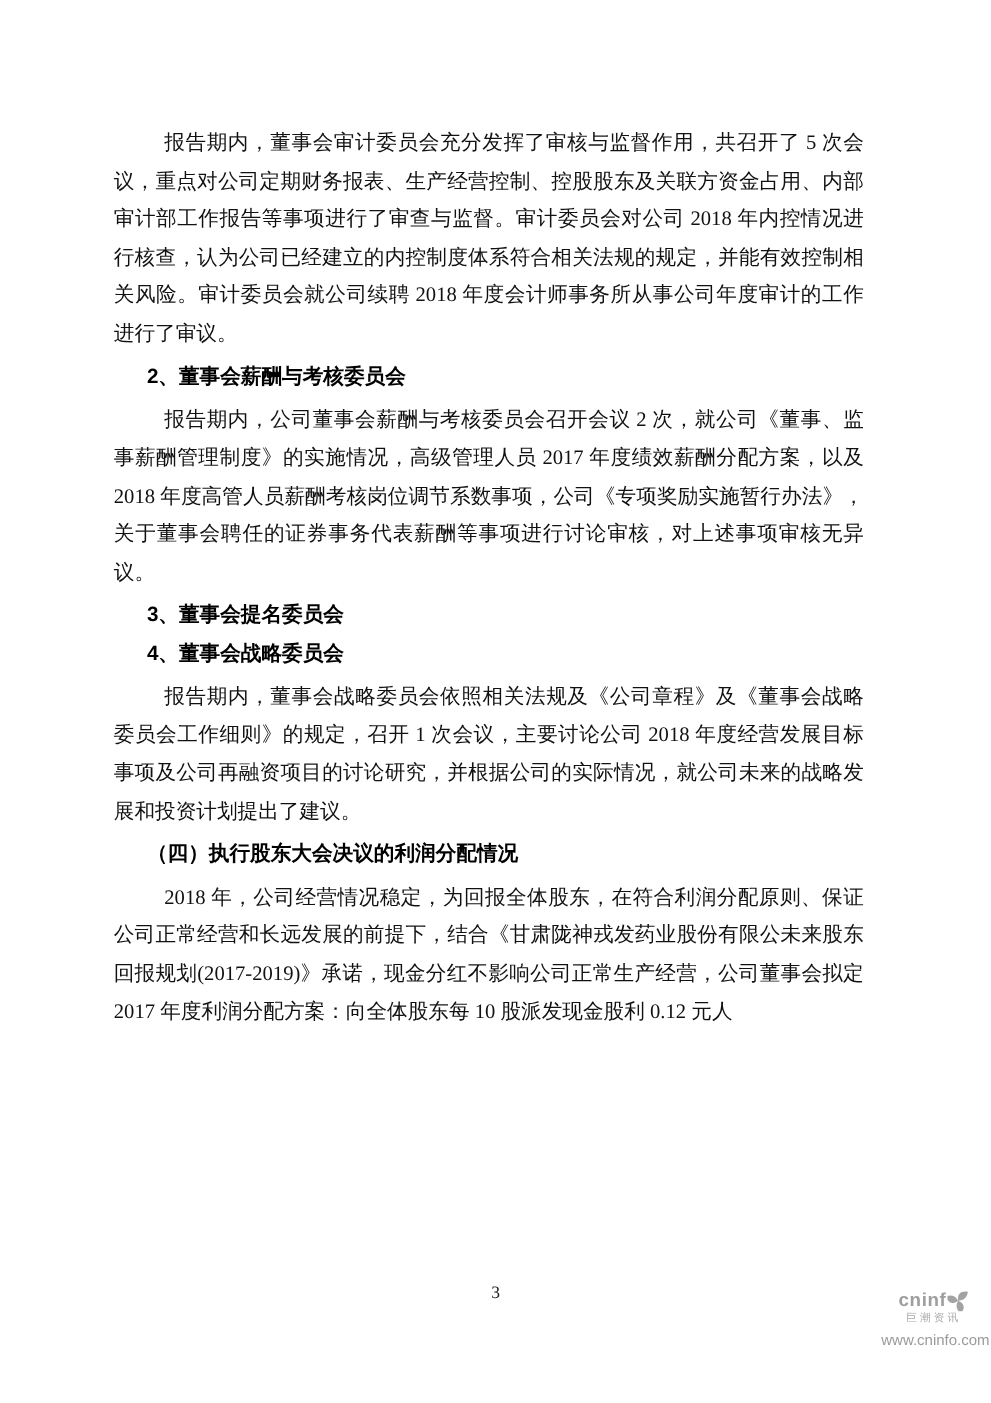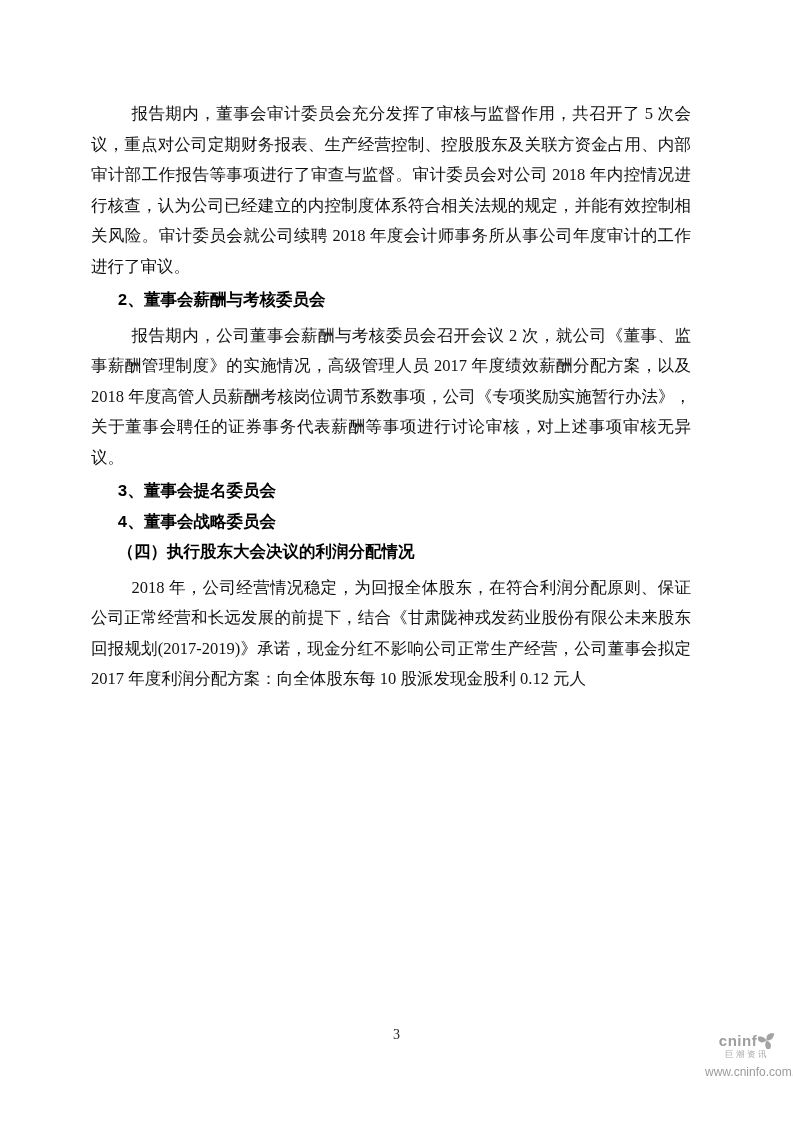--- a/index.html
+++ b/index.html
@@ -29,21 +29,21 @@
     line-height: 30.5px;
     text-align: justify;
     color: #111111;
   }
   .para {
     margin: 4px;
     text-indent: 2.45em;
   }
   .heading {
     margin: 0;
-    font-family: Liberation Mono, monospace;
+    font-family: Liberation Sans, sans-serif;
     font-weight: 700;
     font-size: 16.5px;
     line-height: 30.5px;
     text-indent: 1.85em;
     color: #000000;
   }
   .page-number {
     position: absolute;
     top: 1026px;
     left: 0;
@@ -101,20 +101,21 @@
 <body>
 
 <div class="page">
 
   <div class="content">
     <p class="para">报告期内，董事会审计委员会充分发挥了审核与监督作用，共召开了 5 次会议，重点对公司定期财务报表、生产经营控制、控股股东及关联方资金占用、内部审计部工作报告等事项进行了审查与监督。审计委员会对公司 2018 年内控情况进行核查，认为公司已经建立的内控制度体系符合相关法规的规定，并能有效控制相关风险。审计委员会就公司续聘 2018 年度会计师事务所从事公司年度审计的工作进行了审议。</p>
     <h3 class="heading">2、董事会薪酬与考核委员会</h3>
     <p class="para">报告期内，公司董事会薪酬与考核委员会召开会议 2 次，就公司《董事、监事薪酬管理制度》的实施情况，高级管理人员 2017 年度绩效薪酬分配方案，以及 2018 年度高管人员薪酬考核岗位调节系数事项，公司《专项奖励实施暂行办法》，关于董事会聘任的证券事务代表薪酬等事项进行讨论审核，对上述事项审核无异议。</p>
     <h3 class="heading">3、董事会提名委员会</h3>
     <h3 class="heading">4、董事会战略委员会</h3>
+    <p class="para">报告期内，董事会战略委员会依照相关法规及《公司章程》及《董事会战略委员会工作细则》的规定，召开 1 次会议，主要讨论公司 2018 年度经营发展目标事项及公司再融资项目的讨论研究，并根据公司的实际情况，就公司未来的战略发展和投资计划提出了建议。</p>
     <h3 class="heading">（四）执行股东大会决议的利润分配情况</h3>
     <p class="para">2018 年，公司经营情况稳定，为回报全体股东，在符合利润分配原则、保证公司正常经营和长远发展的前提下，结合《甘肃陇神戎发药业股份有限公未来股东回报规划(2017-2019)》承诺，现金分红不影响公司正常生产经营，公司董事会拟定 2017 年度利润分配方案：向全体股东每 10 股派发现金股利 0.12 元人</p>
   </div>
 
   <div class="page-number">3</div>
 
   <div class="footer-brand">
     <div class="brand-row">
       <span class="brand-text">cninf</span>
       <span class="swirl-icon">

